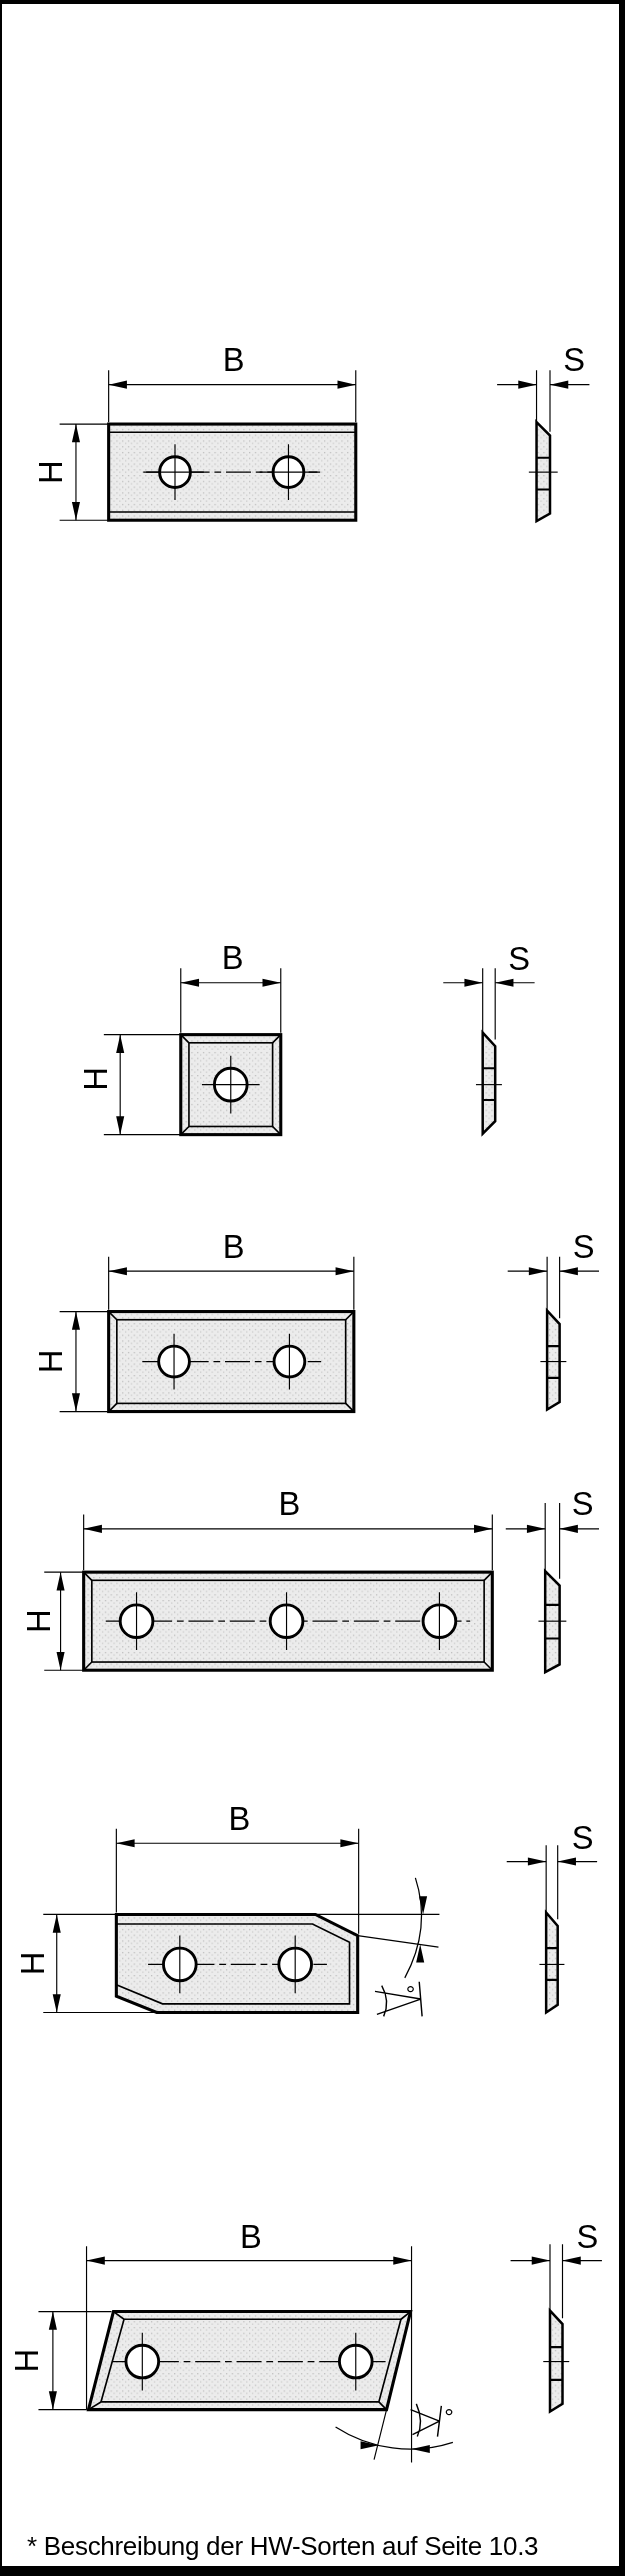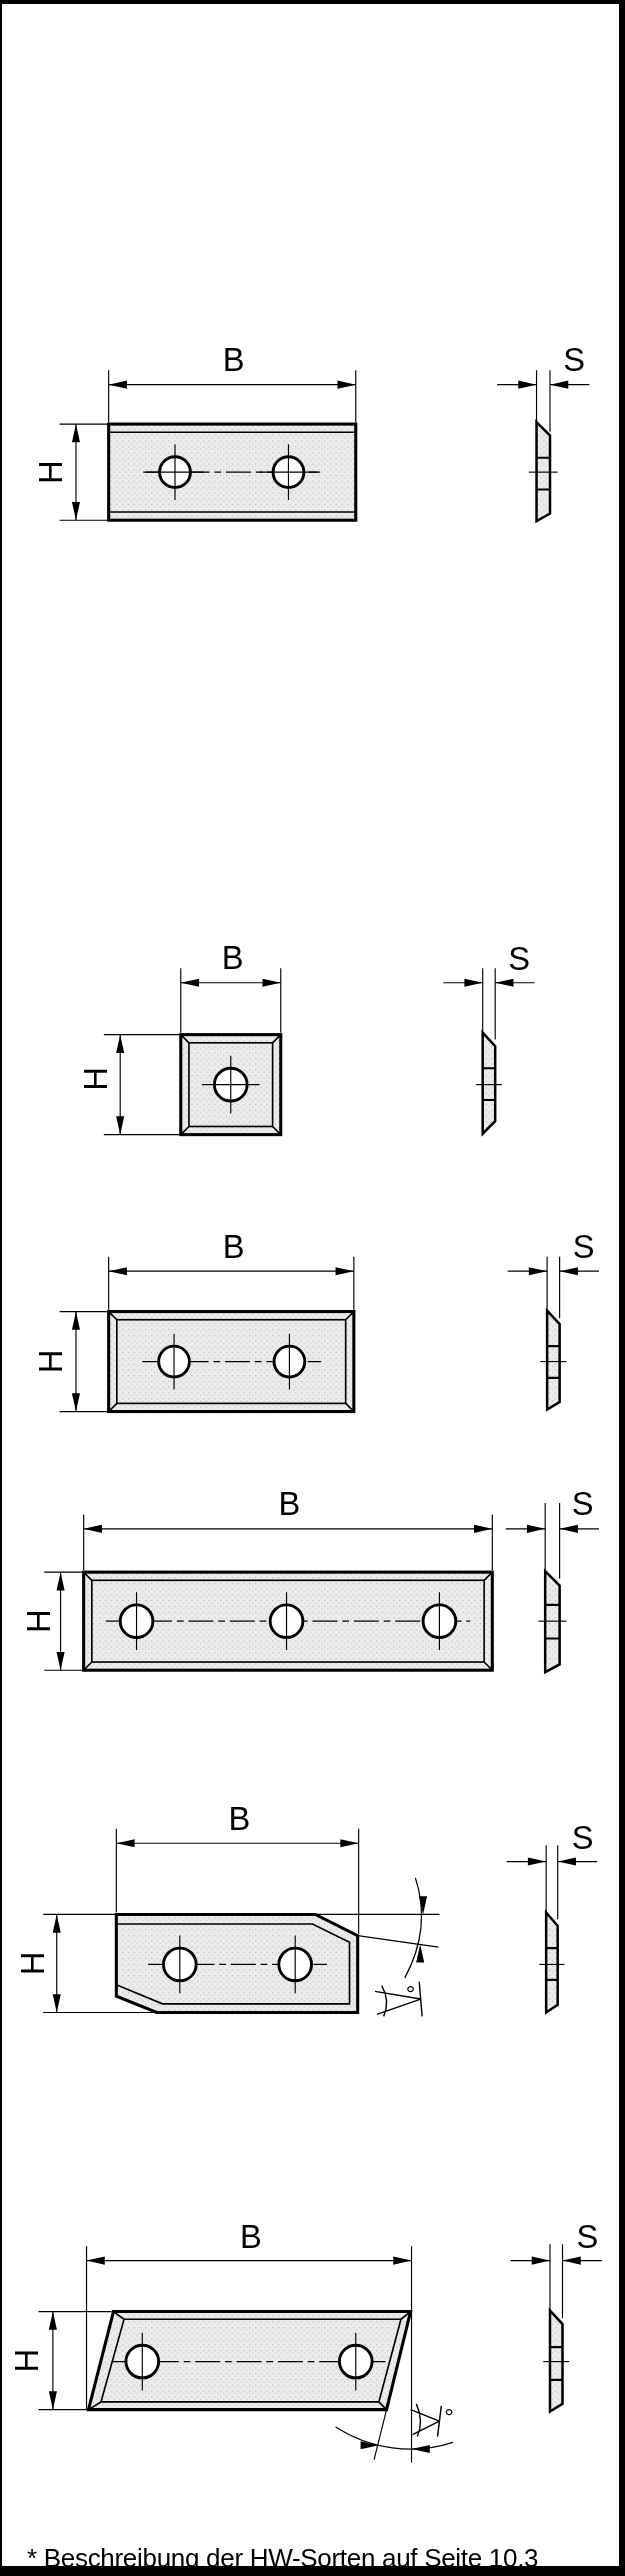--- a/index.html
+++ b/index.html
@@ -6,21 +6,21 @@
   .page{position:relative;width:625px;height:2576px;background:#ffffff;overflow:hidden;
         font-family:"Liberation Sans", sans-serif;}
   .drawing{position:absolute;left:0;top:0;}
   svg text{font-family:"Liberation Sans", sans-serif;font-size:34px;fill:#000;}
   svg text.deg{font-size:25px;}
   .frame{position:absolute;background:#000;}
   .frame-top{left:0;top:0;width:625px;height:3.8px;}
   .frame-left{left:0;top:0;width:1.9px;height:2576px;}
   .frame-right{left:619px;top:0;width:6.7px;height:2576px;}
   .frame-bottom{left:0;top:2566px;width:625px;height:9.6px;}
-  .footer{position:absolute;left:27px;top:2531px;font-size:26px;letter-spacing:-0.3px;color:#000;white-space:nowrap;margin-top:12px;}
+  .footer{position:absolute;left:27px;top:2531px;font-size:26px;letter-spacing:-0.3px;color:#000;white-space:nowrap;}
 </style>
 </head>
 <body>
 
 <div class="page">
 
 <svg class="drawing" width="625" height="2576" viewBox="0 0 650 2677" xmlns="http://www.w3.org/2000/svg">
   <defs>
     <pattern id="stip" width="6" height="6" patternUnits="userSpaceOnUse">
       <rect width="6" height="6" fill="#ececec"></rect>

